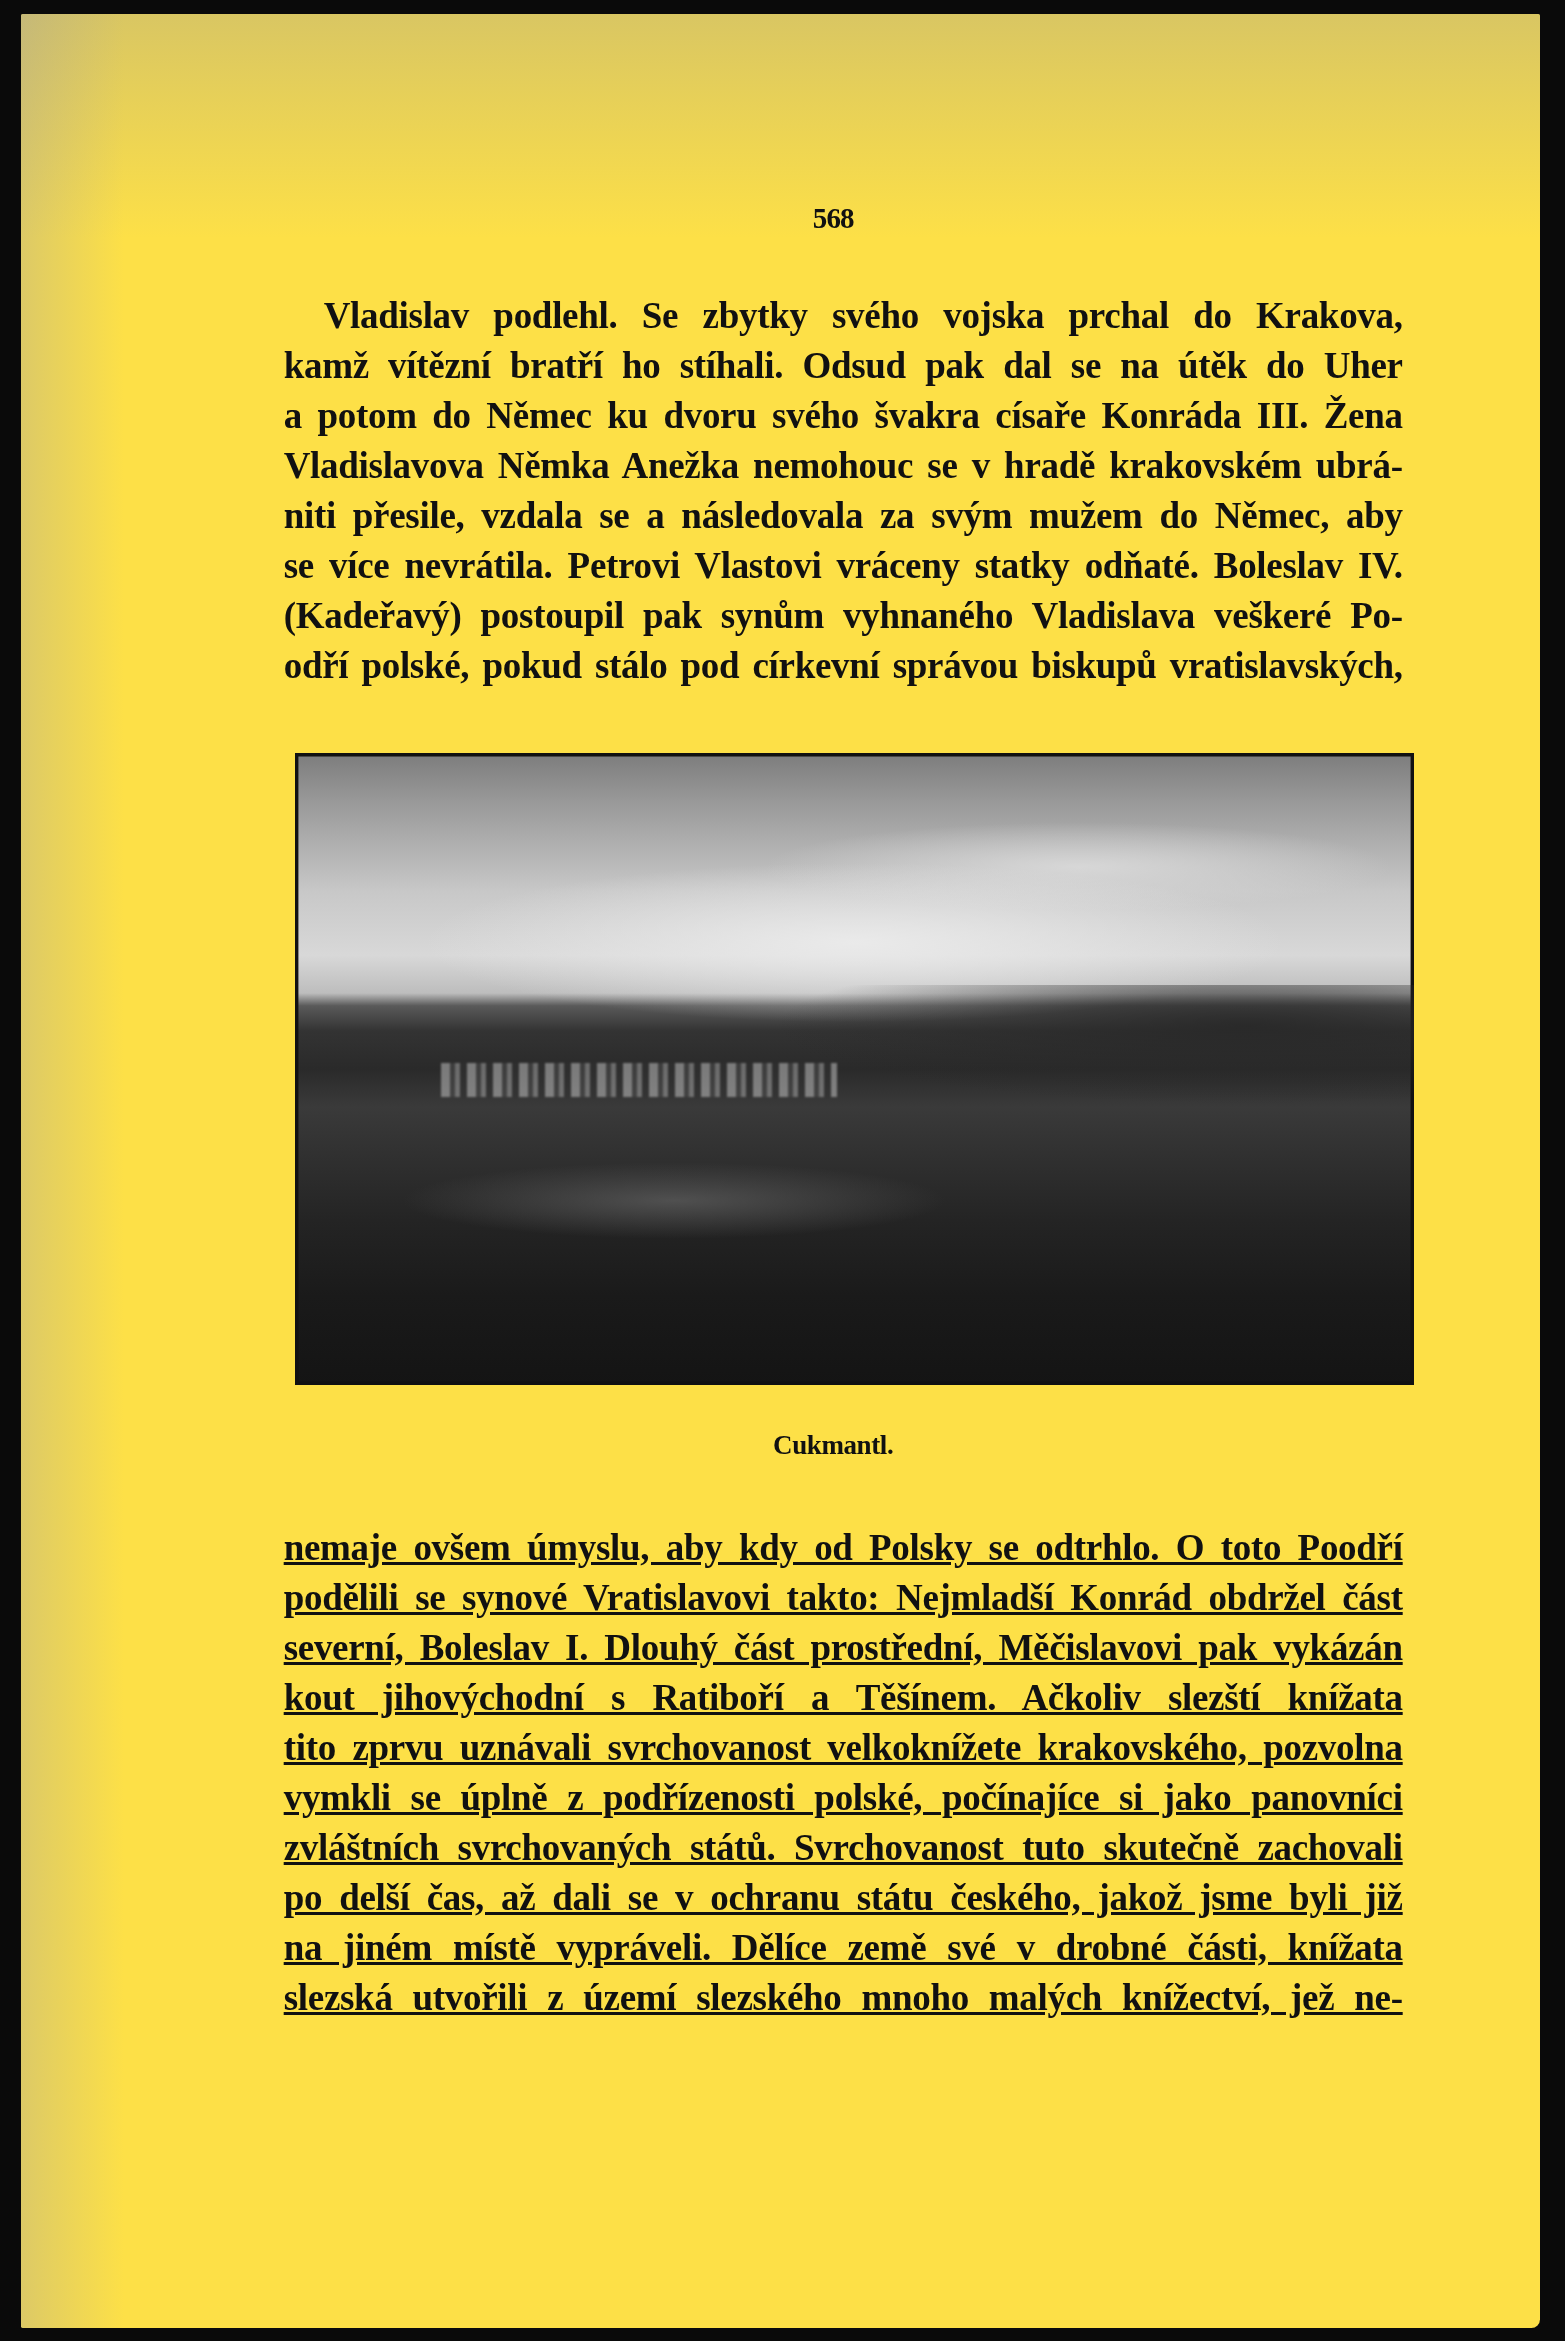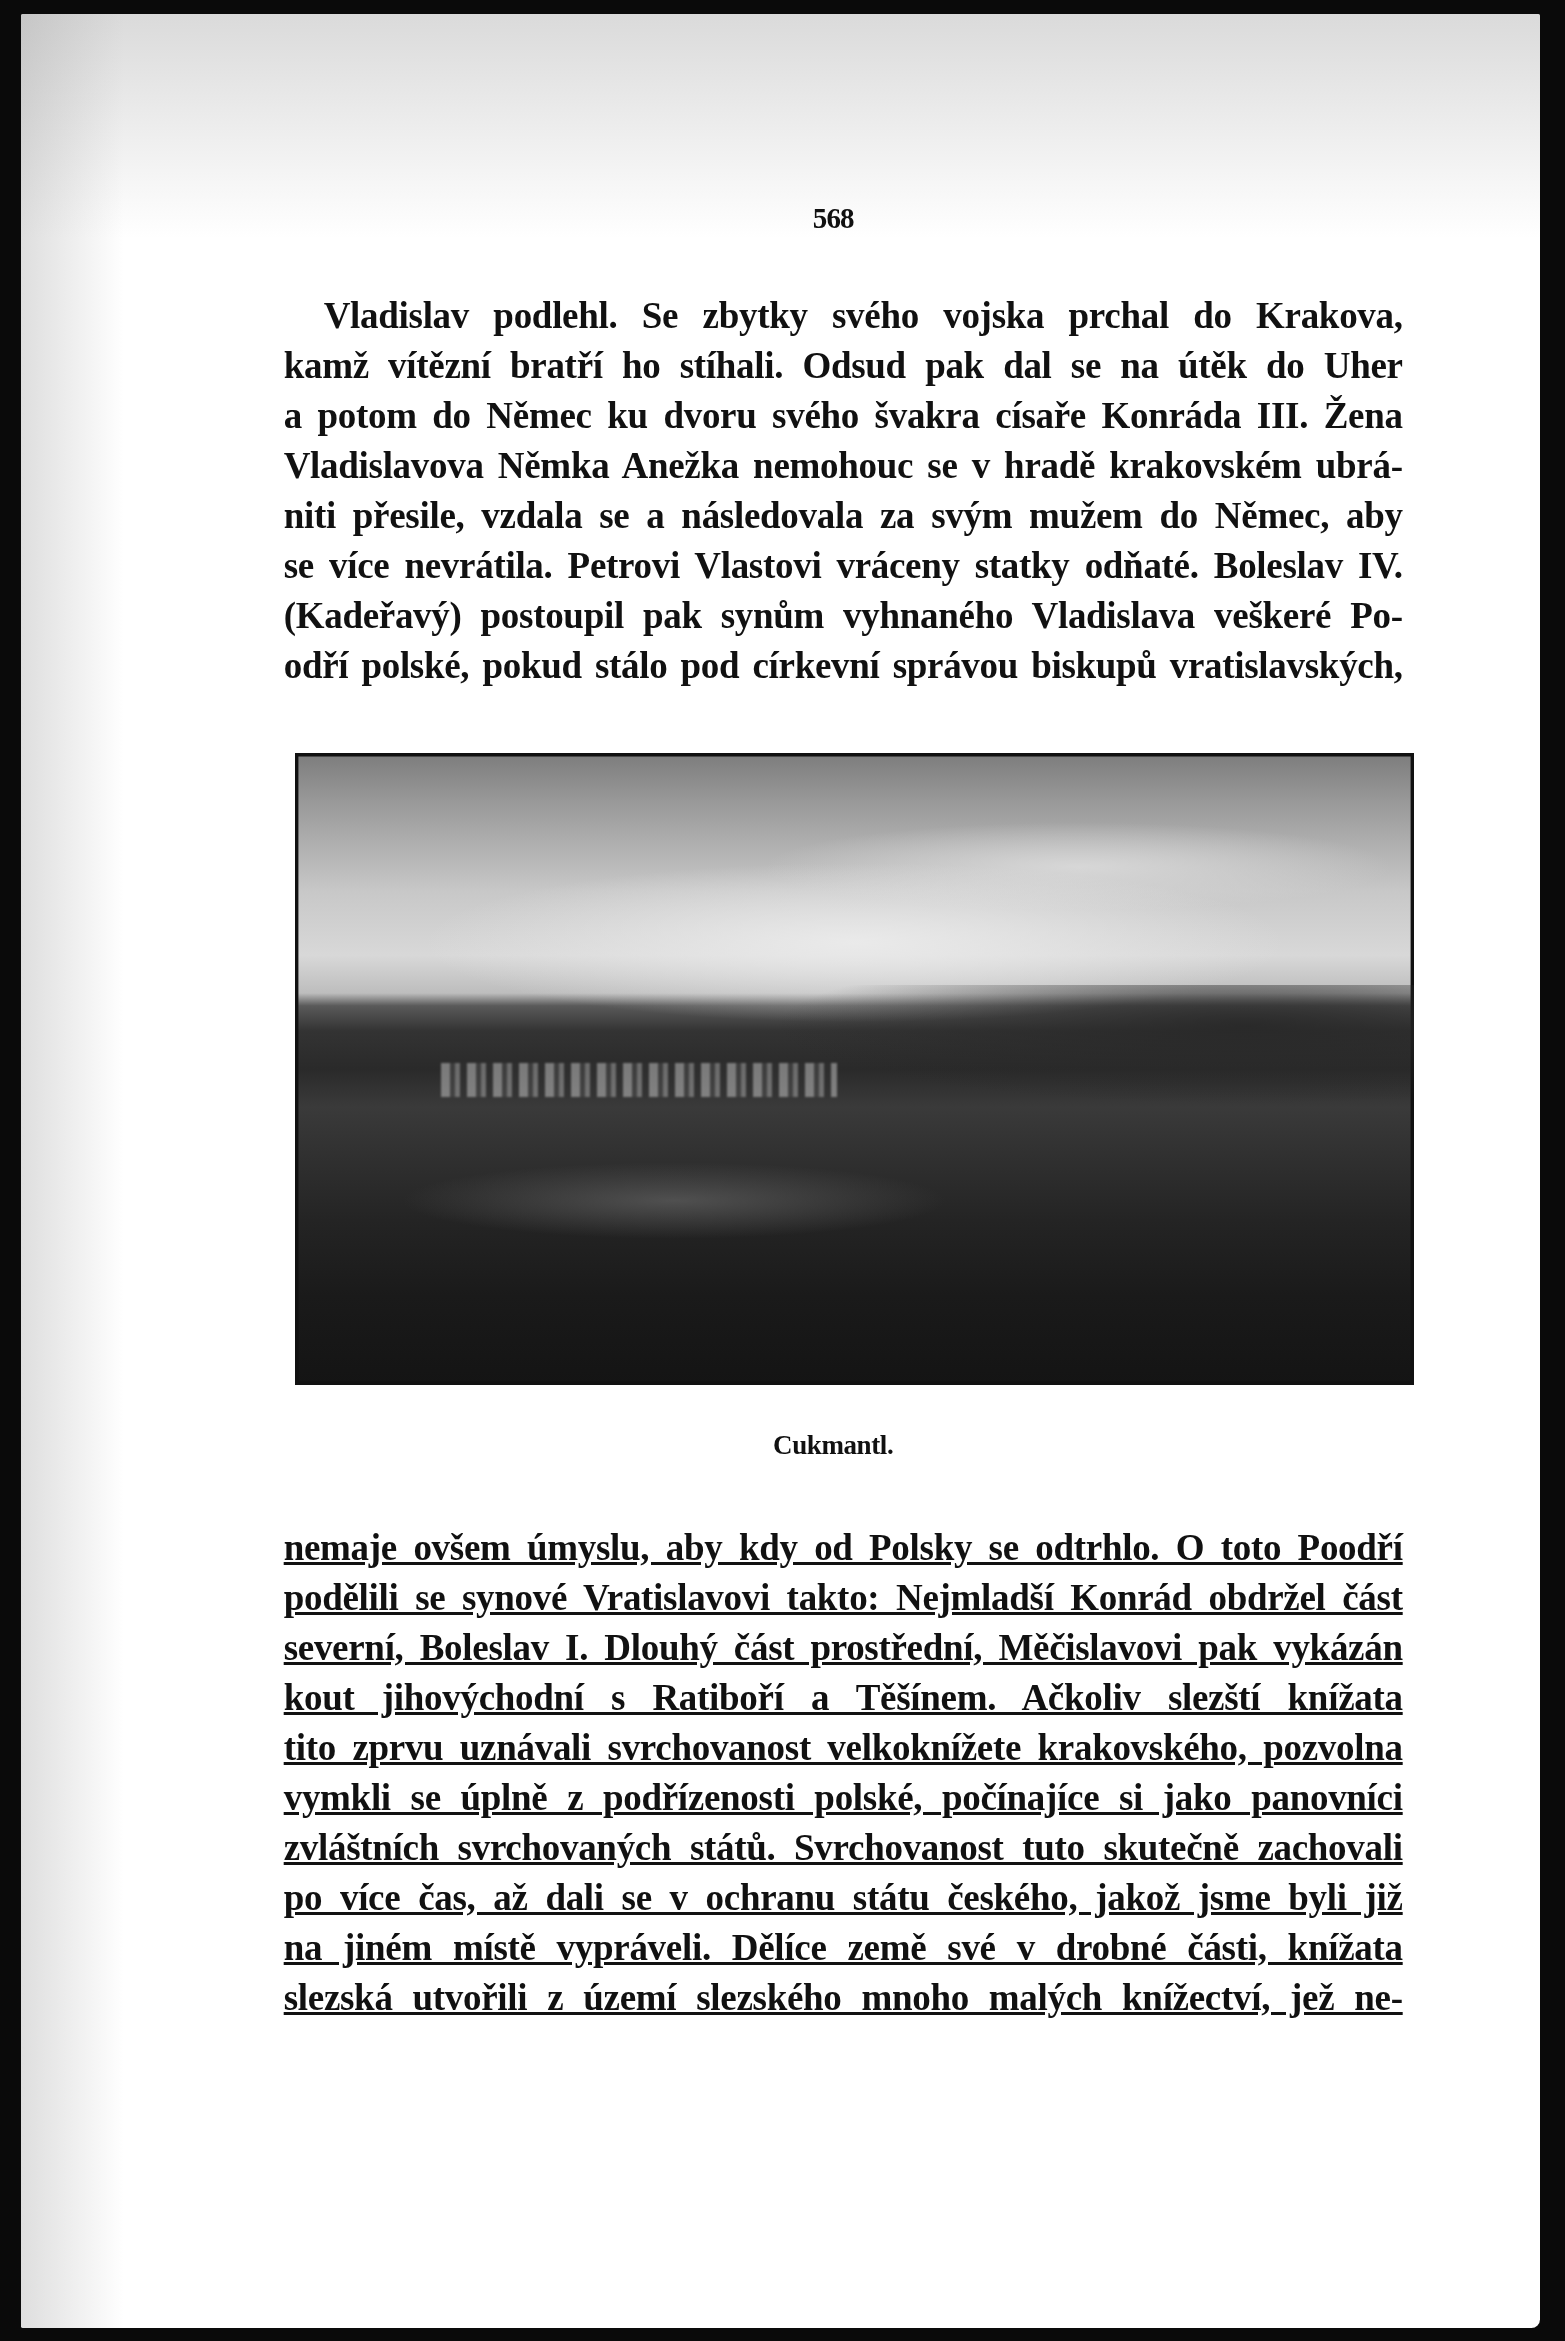--- a/index.html
+++ b/index.html
@@ -7,21 +7,21 @@
       width: 1565px; height: 2342px;
       background: #0a0a0a;
       position: relative;
       overflow: hidden;
       font-family: "Liberation Serif", "DejaVu Serif", serif;
     }
     .page {
       position: absolute;
       left: 20.7px; top: 13.8px;
       width: 1519px; height: 2314px;
-      background: #ffffff;
+      background: #fde047;
       border-radius: 1.7px 1.7px 8.6px 1.7px;
       overflow: hidden;
     }
     .page::before {
       content: "";
       position: absolute; left: 0; top: 0; right: 0; height: 224px;
       background: linear-gradient(to bottom, rgba(150,150,150,0.35), rgba(248,248,248,0));
       pointer-events: none;
     }
     .page::after {
@@ -130,19 +130,19 @@
   <div class="caption">Cukmantl.</div>
 
   <div class="text-block bottom-text">
     <span class="line">nemaje ovšem úmyslu, aby kdy od Polsky se odtrhlo. O toto Poodří</span>
     <span class="line">podělili se synové Vratislavovi takto: Nejmladší Konrád obdržel část</span>
     <span class="line">severní, Boleslav I. Dlouhý část prostřední, Měčislavovi pak vykázán</span>
     <span class="line">kout jihovýchodní s Ratiboří a Těšínem.  Ačkoliv slezští knížata</span>
     <span class="line">tito zprvu uznávali svrchovanost velkoknížete krakovského, pozvolna</span>
     <span class="line">vymkli se úplně z podřízenosti polské, počínajíce si jako panovníci</span>
     <span class="line">zvláštních svrchovaných států. Svrchovanost tuto skutečně zachovali</span>
-    <span class="line">po více čas, až dali se v ochranu státu českého, jakož jsme byli již</span>
+    <span class="line">po delší čas, až dali se v ochranu státu českého, jakož jsme byli již</span>
     <span class="line">na jiném místě vypráveli.  Dělíce země své v drobné části, knížata</span>
     <span class="line">slezská utvořili z území slezského mnoho malých knížectví, jež ne-</span>
   </div>
 
 </div>
 
 
 </body></html>

